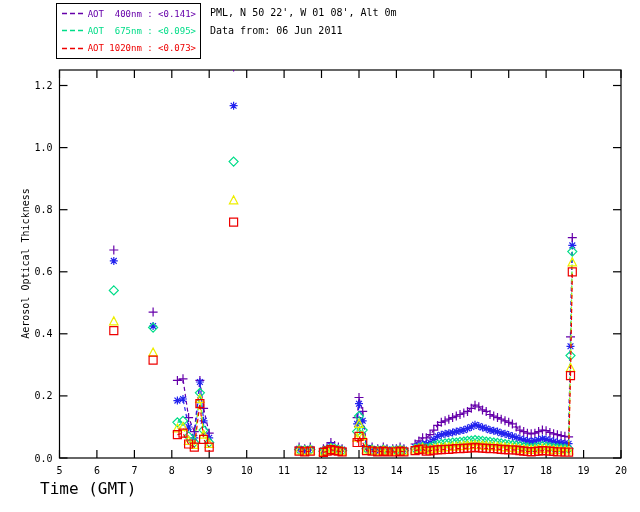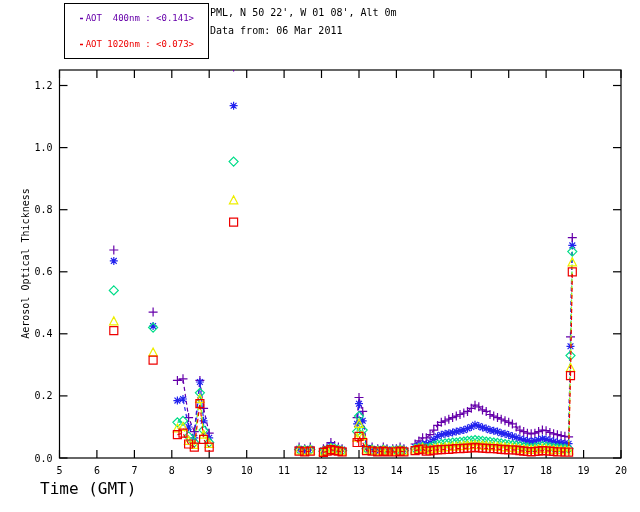--- a/index.html
+++ b/index.html
@@ -2,23 +2,23 @@
 <html><head>
 <meta charset="utf-8">
 <style>
   html,body{margin:0;padding:0;background:#fff;}
   .screen{position:relative;width:640px;height:512px;background:#ffffff;overflow:hidden;
           font-family:"DejaVu Sans Mono","Liberation Mono",monospace;color:#000;}
   #plot{position:absolute;left:0;top:0;}
   .hdr{position:absolute;left:210px;font-size:10px;line-height:12px;white-space:pre;color:#000;}
   .hdr.l1{top:7px;}
   .hdr.l2{top:25px;}
-  .legend{position:absolute;left:64px;top:3px;width:145px;height:56px;border:1.5px solid #000;
+  .legend{position:absolute;left:56px;top:3px;width:145px;height:56px;border:1.5px solid #000;
           background:#fff;box-sizing:border-box;display:flex;flex-direction:column;
-          justify-content:space-around;padding:1px 14px;}
+          justify-content:space-around;padding:1px 4px;}
   .lrow{display:flex;align-items:center;gap:3px;height:10px;}
   .llab{font-size:9px;white-space:pre;line-height:10px;}
   .xlabel{position:absolute;left:40px;width:600px;top:479px;text-align:left;font-size:16px;}
   .ylabel{position:absolute;left:-68px;top:258px;width:186px;text-align:center;font-size:10px;
           transform:rotate(-90deg);}
 </style>
 </head>
 <body>
 
 <div class="screen">
@@ -119,27 +119,33 @@
           <path d="M113.8,321.4M153.1,352.5M177.4,428.5L183,427L188.6,440.9L194.3,445L199.9,399L203.6,434.7L209.2,444M233.6,200.4M299.1,450.6L304.7,451.2L310.3,450.6M323.4,451.8L327.1,450.6L330.9,448.7L334.6,449.6L338.4,450.6L342.1,451.2M357.1,437.8L359,423.9L362.7,436.3L366.5,449.6L372.1,450.6L377.7,451.2L383.3,450.6L387,451.2L392.7,451.2L396.4,451.2L400.1,450.6L403.9,451.2M415.1,449.6L418.9,448.7L422.6,448.1L426.3,449.9L430.1,449.3L433.8,448.7L437.6,448.1L441.3,447.8L445.1,447.4L448.8,447.1L452.6,446.8L456.3,446.5L460,446.2L463.8,445.9L467.5,445.6L471.3,445.3L475,445L478.8,445.3L482.5,445.6L486.2,445.9L490,446.2L493.7,446.5L497.5,446.8L501.2,447.1L505,447.4L508.7,447.8L512.4,448.1L516.2,448.4L519.9,448.7L523.7,449.3L527.4,449.6L531.2,449.9L534.9,449.6L538.6,449.3L542.4,448.7L546.1,449L549.9,449.6L553.6,449.9L557.4,450.2L561.1,450.2L564.9,450.6L568.6,450.6L570.5,368L572.3,262.4" stroke-dasharray="4 3"></path>
           <path d="M113.8,316.9L118,324.79999999999995L109.6,324.79999999999995ZM153.1,348L157.29999999999998,355.9L148.9,355.9ZM177.4,424L181.6,431.9L173.20000000000002,431.9ZM183,422.5L187.2,430.4L178.8,430.4ZM188.6,436.4L192.79999999999998,444.29999999999995L184.4,444.29999999999995ZM194.3,440.5L198.5,448.4L190.10000000000002,448.4ZM199.9,394.5L204.1,402.4L195.70000000000002,402.4ZM203.6,430.2L207.79999999999998,438.09999999999997L199.4,438.09999999999997ZM209.2,439.5L213.39999999999998,447.4L205,447.4ZM233.6,195.9L237.79999999999998,203.8L229.4,203.8ZM299.1,446.1L303.3,454L294.90000000000003,454ZM304.7,446.7L308.9,454.59999999999997L300.5,454.59999999999997ZM310.3,446.1L314.5,454L306.1,454ZM323.4,447.3L327.59999999999997,455.2L319.2,455.2ZM327.1,446.1L331.3,454L322.90000000000003,454ZM330.9,444.2L335.09999999999997,452.09999999999997L326.7,452.09999999999997ZM334.6,445.1L338.8,453L330.40000000000003,453ZM338.4,446.1L342.59999999999997,454L334.2,454ZM342.1,446.7L346.3,454.59999999999997L337.90000000000003,454.59999999999997ZM357.1,433.3L361.3,441.2L352.90000000000003,441.2ZM359,419.4L363.2,427.29999999999995L354.8,427.29999999999995ZM362.7,431.8L366.9,439.7L358.5,439.7ZM366.5,445.1L370.7,453L362.3,453ZM372.1,446.1L376.3,454L367.90000000000003,454ZM377.7,446.7L381.9,454.59999999999997L373.5,454.59999999999997ZM383.3,446.1L387.5,454L379.1,454ZM387,446.7L391.2,454.59999999999997L382.8,454.59999999999997ZM392.7,446.7L396.9,454.59999999999997L388.5,454.59999999999997ZM396.4,446.7L400.59999999999997,454.59999999999997L392.2,454.59999999999997ZM400.1,446.1L404.3,454L395.90000000000003,454ZM403.9,446.7L408.09999999999997,454.59999999999997L399.7,454.59999999999997ZM415.1,445.1L419.3,453L410.90000000000003,453ZM418.9,444.2L423.09999999999997,452.09999999999997L414.7,452.09999999999997ZM422.6,443.6L426.8,451.5L418.40000000000003,451.5ZM426.3,445.4L430.5,453.29999999999995L422.1,453.29999999999995ZM430.1,444.8L434.3,452.7L425.90000000000003,452.7ZM433.8,444.2L438,452.09999999999997L429.6,452.09999999999997ZM437.6,443.6L441.8,451.5L433.40000000000003,451.5ZM441.3,443.3L445.5,451.2L437.1,451.2ZM445.1,442.9L449.3,450.79999999999995L440.90000000000003,450.79999999999995ZM448.8,442.6L453,450.5L444.6,450.5ZM452.6,442.3L456.8,450.2L448.40000000000003,450.2ZM456.3,442L460.5,449.9L452.1,449.9ZM460,441.7L464.2,449.59999999999997L455.8,449.59999999999997ZM463.8,441.4L468,449.29999999999995L459.6,449.29999999999995ZM467.5,441.1L471.7,449L463.3,449ZM471.3,440.8L475.5,448.7L467.1,448.7ZM475,440.5L479.2,448.4L470.8,448.4ZM478.8,440.8L483,448.7L474.6,448.7ZM482.5,441.1L486.7,449L478.3,449ZM486.2,441.4L490.4,449.29999999999995L482,449.29999999999995ZM490,441.7L494.2,449.59999999999997L485.8,449.59999999999997ZM493.7,442L497.9,449.9L489.5,449.9ZM497.5,442.3L501.7,450.2L493.3,450.2ZM501.2,442.6L505.4,450.5L497,450.5ZM505,442.9L509.2,450.79999999999995L500.8,450.79999999999995ZM508.7,443.3L512.9,451.2L504.5,451.2ZM512.4,443.6L516.6,451.5L508.2,451.5ZM516.2,443.9L520.4000000000001,451.79999999999995L512,451.79999999999995ZM519.9,444.2L524.1,452.09999999999997L515.6999999999999,452.09999999999997ZM523.7,444.8L527.9000000000001,452.7L519.5,452.7ZM527.4,445.1L531.6,453L523.1999999999999,453ZM531.2,445.4L535.4000000000001,453.29999999999995L527,453.29999999999995ZM534.9,445.1L539.1,453L530.6999999999999,453ZM538.6,444.8L542.8000000000001,452.7L534.4,452.7ZM542.4,444.2L546.6,452.09999999999997L538.1999999999999,452.09999999999997ZM546.1,444.5L550.3000000000001,452.4L541.9,452.4ZM549.9,445.1L554.1,453L545.6999999999999,453ZM553.6,445.4L557.8000000000001,453.29999999999995L549.4,453.29999999999995ZM557.4,445.7L561.6,453.59999999999997L553.1999999999999,453.59999999999997ZM561.1,445.7L565.3000000000001,453.59999999999997L556.9,453.59999999999997ZM564.9,446.1L569.1,454L560.6999999999999,454ZM568.6,446.1L572.8000000000001,454L564.4,454ZM570.5,363.5L574.7,371.4L566.3,371.4ZM572.3,257.9L576.5,265.79999999999995L568.0999999999999,265.79999999999995Z"></path>
         </g>
         <g stroke="#ee0000" fill="none" stroke-width="1.2">
           <path d="M113.8,330.7M153.1,360.2M177.4,434.7L183,433.2L188.6,444L194.3,447.1L199.9,403.7L203.6,439.4L209.2,447.1M233.6,222.1M299.1,451.2L304.7,451.8L310.3,451.2M323.4,452.4L327.1,451.2L330.9,449.6L334.6,450.6L338.4,451.2L342.1,451.8M357.1,442.5L359,436.3L362.7,442.5L366.5,450.6L372.1,451.2L377.7,451.8L383.3,451.2L387,451.8L392.7,451.8L396.4,451.8L400.1,451.2L403.9,451.8M415.1,450.6L418.9,449.6L422.6,449L426.3,451.2L430.1,450.9L433.8,450.2L437.6,449.9L441.3,449.6L445.1,449.3L448.8,449.3L452.6,449L456.3,448.7L460,448.7L463.8,448.4L467.5,448.1L471.3,447.8L475,447.4L478.8,447.8L482.5,448.1L486.2,448.4L490,448.7L493.7,448.7L497.5,449L501.2,449.3L505,449.6L508.7,449.9L512.4,449.9L516.2,450.2L519.9,450.6L523.7,451.2L527.4,451.5L531.2,451.8L534.9,451.5L538.6,451.2L542.4,450.6L546.1,450.9L549.9,451.2L553.6,451.5L557.4,451.8L561.1,451.8L564.9,452.1L568.6,452.1L570.5,375.7L572.3,271.8" stroke-dasharray="4 3"></path>
           <path d="M109.8,326.7h8v8h-8ZM149.1,356.2h8v8h-8ZM173.4,430.7h8v8h-8ZM179,429.2h8v8h-8ZM184.6,440h8v8h-8ZM190.3,443.1h8v8h-8ZM195.9,399.7h8v8h-8ZM199.6,435.4h8v8h-8ZM205.2,443.1h8v8h-8ZM229.6,218.1h8v8h-8ZM295.1,447.2h8v8h-8ZM300.7,447.8h8v8h-8ZM306.3,447.2h8v8h-8ZM319.4,448.4h8v8h-8ZM323.1,447.2h8v8h-8ZM326.9,445.6h8v8h-8ZM330.6,446.6h8v8h-8ZM334.4,447.2h8v8h-8ZM338.1,447.8h8v8h-8ZM353.1,438.5h8v8h-8ZM355,432.3h8v8h-8ZM358.7,438.5h8v8h-8ZM362.5,446.6h8v8h-8ZM368.1,447.2h8v8h-8ZM373.7,447.8h8v8h-8ZM379.3,447.2h8v8h-8ZM383,447.8h8v8h-8ZM388.7,447.8h8v8h-8ZM392.4,447.8h8v8h-8ZM396.1,447.2h8v8h-8ZM399.9,447.8h8v8h-8ZM411.1,446.6h8v8h-8ZM414.9,445.6h8v8h-8ZM418.6,445h8v8h-8ZM422.3,447.2h8v8h-8ZM426.1,446.9h8v8h-8ZM429.8,446.2h8v8h-8ZM433.6,445.9h8v8h-8ZM437.3,445.6h8v8h-8ZM441.1,445.3h8v8h-8ZM444.8,445.3h8v8h-8ZM448.6,445h8v8h-8ZM452.3,444.7h8v8h-8ZM456,444.7h8v8h-8ZM459.8,444.4h8v8h-8ZM463.5,444.1h8v8h-8ZM467.3,443.8h8v8h-8ZM471,443.4h8v8h-8ZM474.8,443.8h8v8h-8ZM478.5,444.1h8v8h-8ZM482.2,444.4h8v8h-8ZM486,444.7h8v8h-8ZM489.7,444.7h8v8h-8ZM493.5,445h8v8h-8ZM497.2,445.3h8v8h-8ZM501,445.6h8v8h-8ZM504.7,445.9h8v8h-8ZM508.4,445.9h8v8h-8ZM512.2,446.2h8v8h-8ZM515.9,446.6h8v8h-8ZM519.7,447.2h8v8h-8ZM523.4,447.5h8v8h-8ZM527.2,447.8h8v8h-8ZM530.9,447.5h8v8h-8ZM534.6,447.2h8v8h-8ZM538.4,446.6h8v8h-8ZM542.1,446.9h8v8h-8ZM545.9,447.2h8v8h-8ZM549.6,447.5h8v8h-8ZM553.4,447.8h8v8h-8ZM557.1,447.8h8v8h-8ZM560.9,448.1h8v8h-8ZM564.6,448.1h8v8h-8ZM566.5,371.7h8v8h-8ZM568.3,267.8h8v8h-8Z"></path>
         </g>
       </g>
     </svg>
   <div class="hdr l1">PML, N 50 22', W 01 08', Alt 0m</div>
-  <div class="hdr l2">Data from: 06 Mar 2011</div>
+  <div class="hdr l2">Data from: 06 Jun 2011</div>
   <div class="legend">
       <div class="lrow">
         <svg width="26" height="9">
           <line x1="1" y1="4.5" x2="25" y2="4.5" stroke="#6600aa" stroke-width="1.4" stroke-dasharray="5 3"></line>
         </svg>
         <span class="llab" style="color: rgb(102, 0, 170);">AOT  400nm : &lt;0.141&gt;</span>
+      </div>
+      <div class="lrow">
+        <svg width="26" height="9">
+          <line x1="1" y1="4.5" x2="25" y2="4.5" stroke="#00dd88" stroke-width="1.4" stroke-dasharray="5 3"></line>
+        </svg>
+        <span class="llab" style="color: rgb(0, 221, 136);">AOT  675nm : &lt;0.095&gt;</span>
       </div>
       <div class="lrow">
         <svg width="26" height="9">
           <line x1="1" y1="4.5" x2="25" y2="4.5" stroke="#ee0000" stroke-width="1.4" stroke-dasharray="5 3"></line>
         </svg>
         <span class="llab" style="color: rgb(238, 0, 0);">AOT 1020nm : &lt;0.073&gt;</span>
       </div>
     </div>
   <div class="xlabel">Time (GMT)</div>
   <div class="ylabel">Aerosol Optical Thickness</div>

